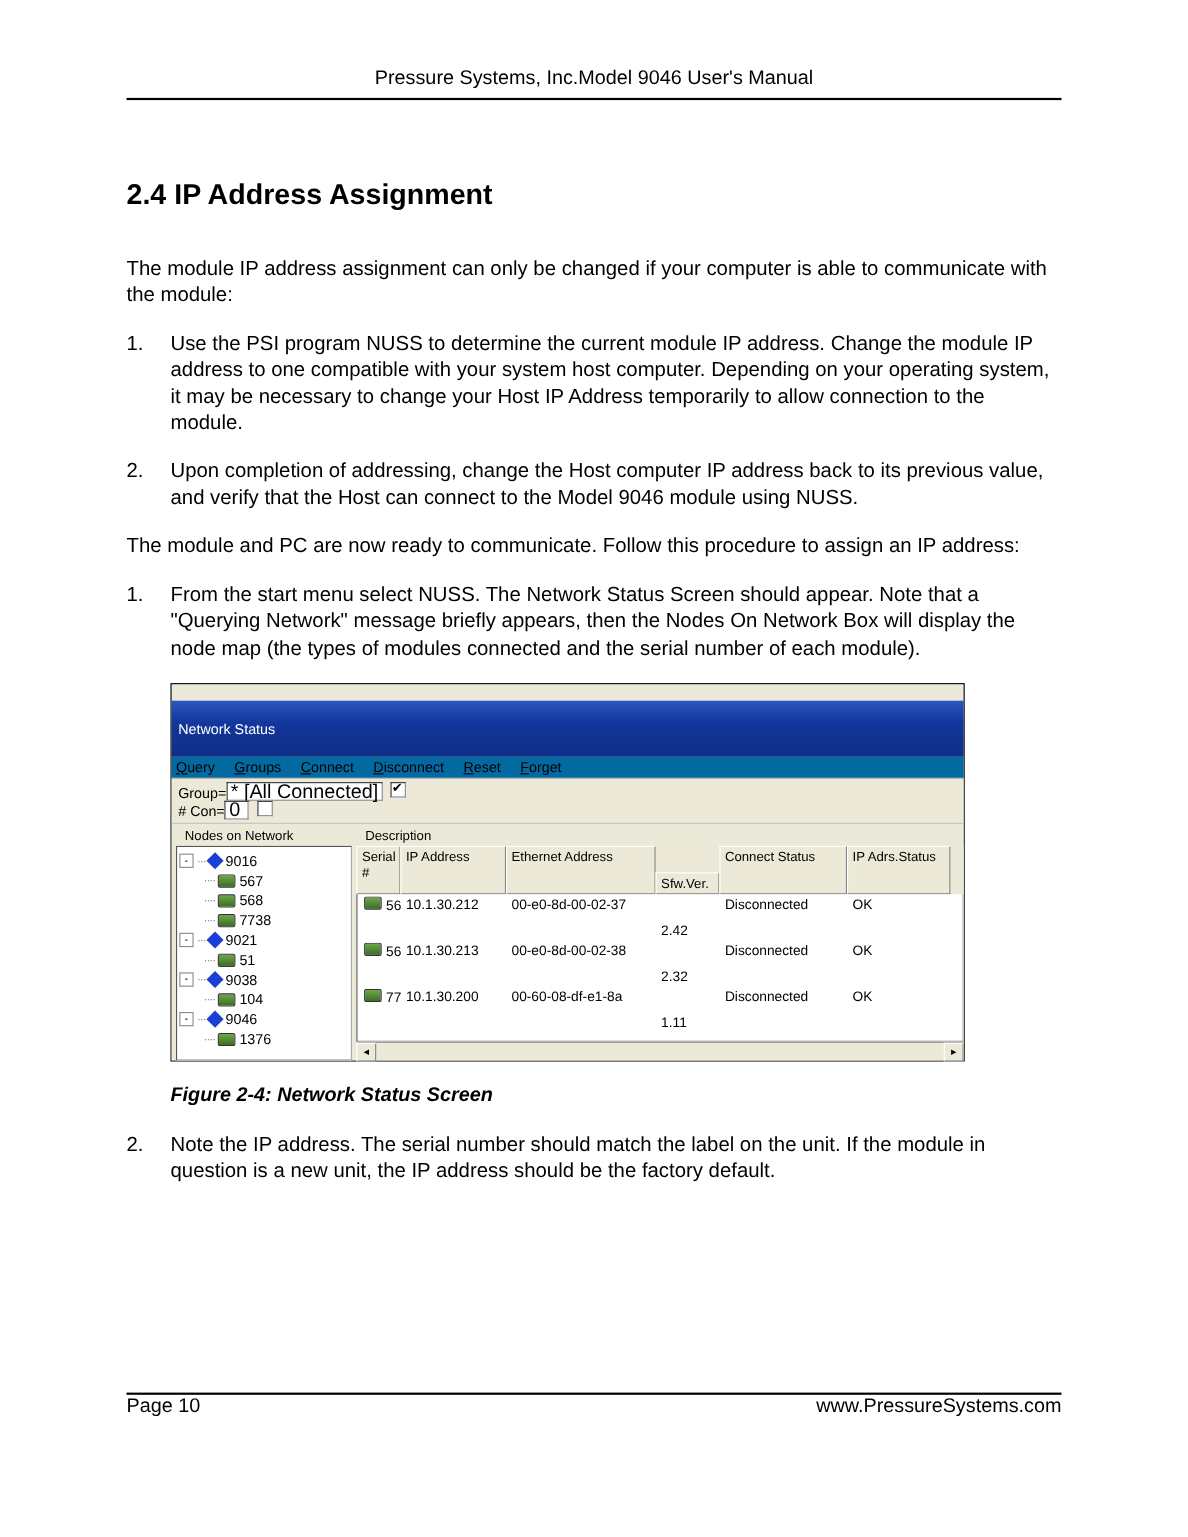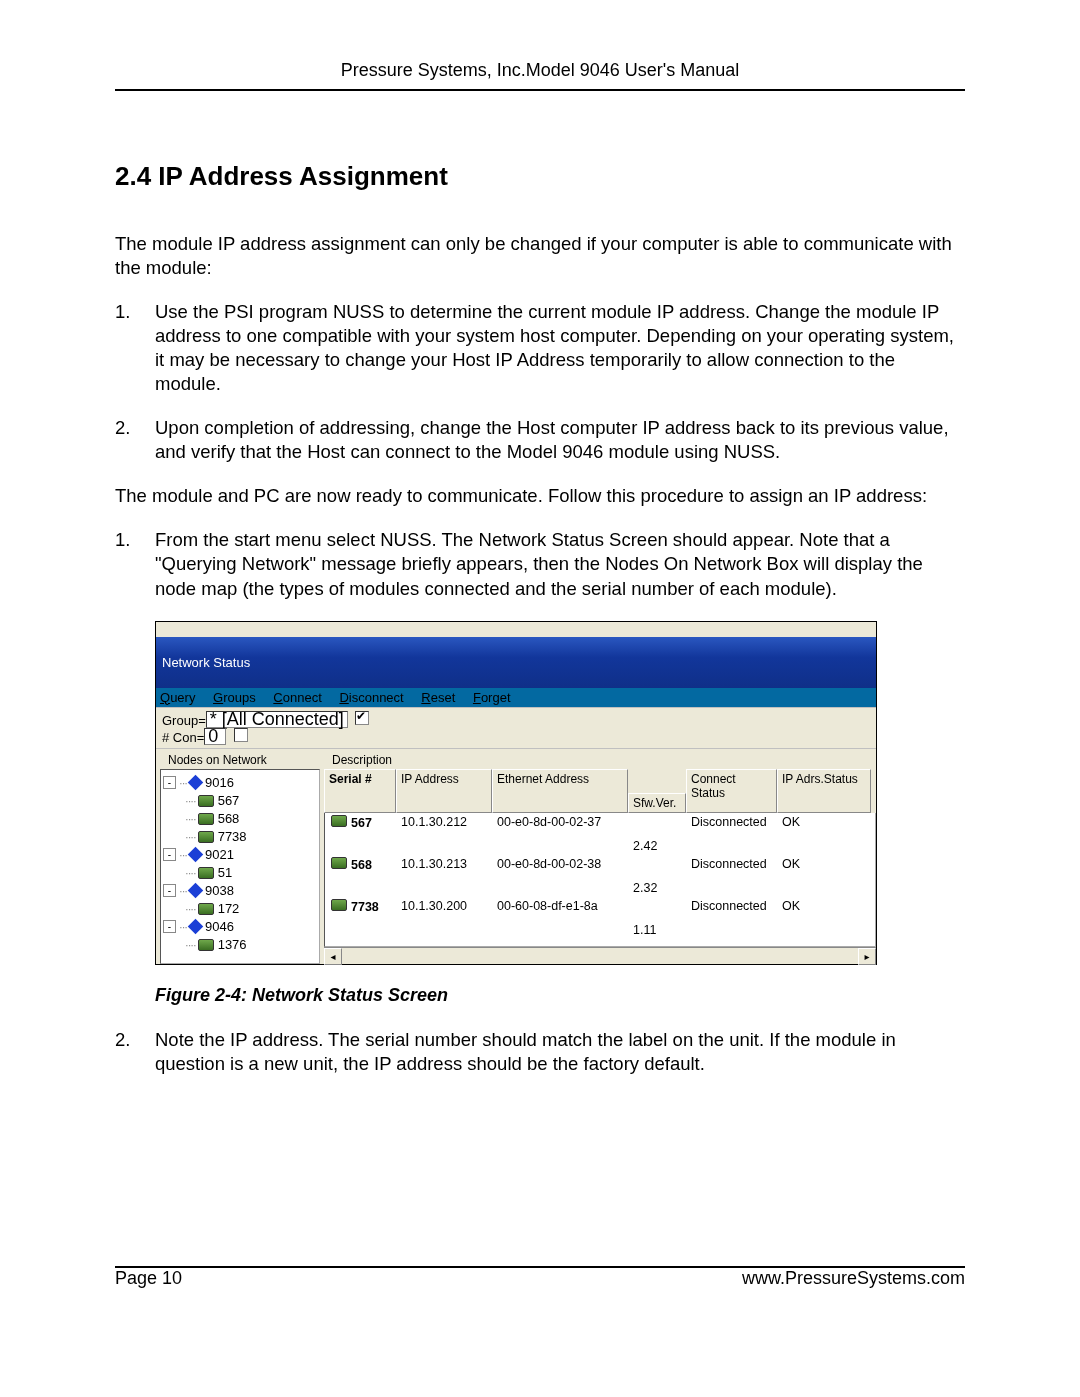--- a/index.html
+++ b/index.html
@@ -112,25 +112,25 @@
   .tree-row .pm{width:11px;height:11px;border:1px solid #888;display:inline-flex;align-items:center;justify-content:center;font-size:10px;line-height:1;margin-right:3px;background:#fff;}
   .tree-row .dots{color:#888;font-size:11px;letter-spacing:-1px;}
   .dia{display:inline-block;width:11px;height:11px;background:#1b3fd6;transform:rotate(45deg);margin:0 4px 0 3px;}
   .mod{display:inline-block;width:14px;height:10px;background:linear-gradient(#6fa84b,#3a6e22);border:1px solid #333;border-radius:2px;margin:0 4px 0 2px;}
   .right-pane{flex:1;display:flex;flex-direction:column;margin-left:4px;}
   .grid-head{display:flex;background:#ece9d8;}
   .gh{border:1px solid #fff;border-right-color:#888;border-bottom-color:#888;background:#ece9d8;padding:2px 4px;font-size:12px;box-sizing:border-box;}
   .grid-body{flex:1;background:#fff;border:1px inset #aaa;border-top:none;overflow:hidden;}
   .gr{display:flex;font-size:12.5px;padding:2px 0;}
   .gc{box-sizing:border-box;padding:0 4px;white-space:nowrap;overflow:hidden;}
-  .c-serial{width:72px;font-weight:bold;}
+  .c-serial{width:40px;}
   .c-ip{width:96px;}
   .c-eth{width:136px;}
   .c-sfw{width:58px;margin-top:24px;}
-  .c-conn{width:91px;}
+  .c-conn{width:116px;}
   .c-ipstat{width:94px;}
   .scroll-h{height:16px;background:#ece9d8;border-top:1px solid #888;display:flex;justify-content:space-between;}
   .scroll-h .sb{width:16px;height:15px;background:#ece9d8;border:1px solid #fff;border-right-color:#888;border-bottom-color:#888;display:flex;align-items:center;justify-content:center;font-size:10px;}
   .caption{
     font-size:18px;font-weight:bold;font-style:italic;margin:0 0 22px 40px;
   }
   .footer-row{
     border-top:2px solid #000;margin-top:190px;
     display:flex;justify-content:space-between;font-size:18px;
   }
@@ -232,21 +232,21 @@
           <div class="tree-row">
             <span class="pm">-</span>
             <span class="dots">···</span>
             <span class="dia"></span>
             <span>9038</span>
           </div>
           <div class="tree-row">
             <span style="display:inline-block;width:22px;"></span>
             <span class="dots">····</span>
             <span class="mod"></span>
-            <span>172</span>
+            <span>104</span>
           </div>
           <div class="tree-row">
             <span class="pm">-</span>
             <span class="dots">···</span>
             <span class="dia"></span>
             <span>9046</span>
           </div>
           <div class="tree-row">
             <span style="display:inline-block;width:22px;"></span>
             <span class="dots">····</span>

